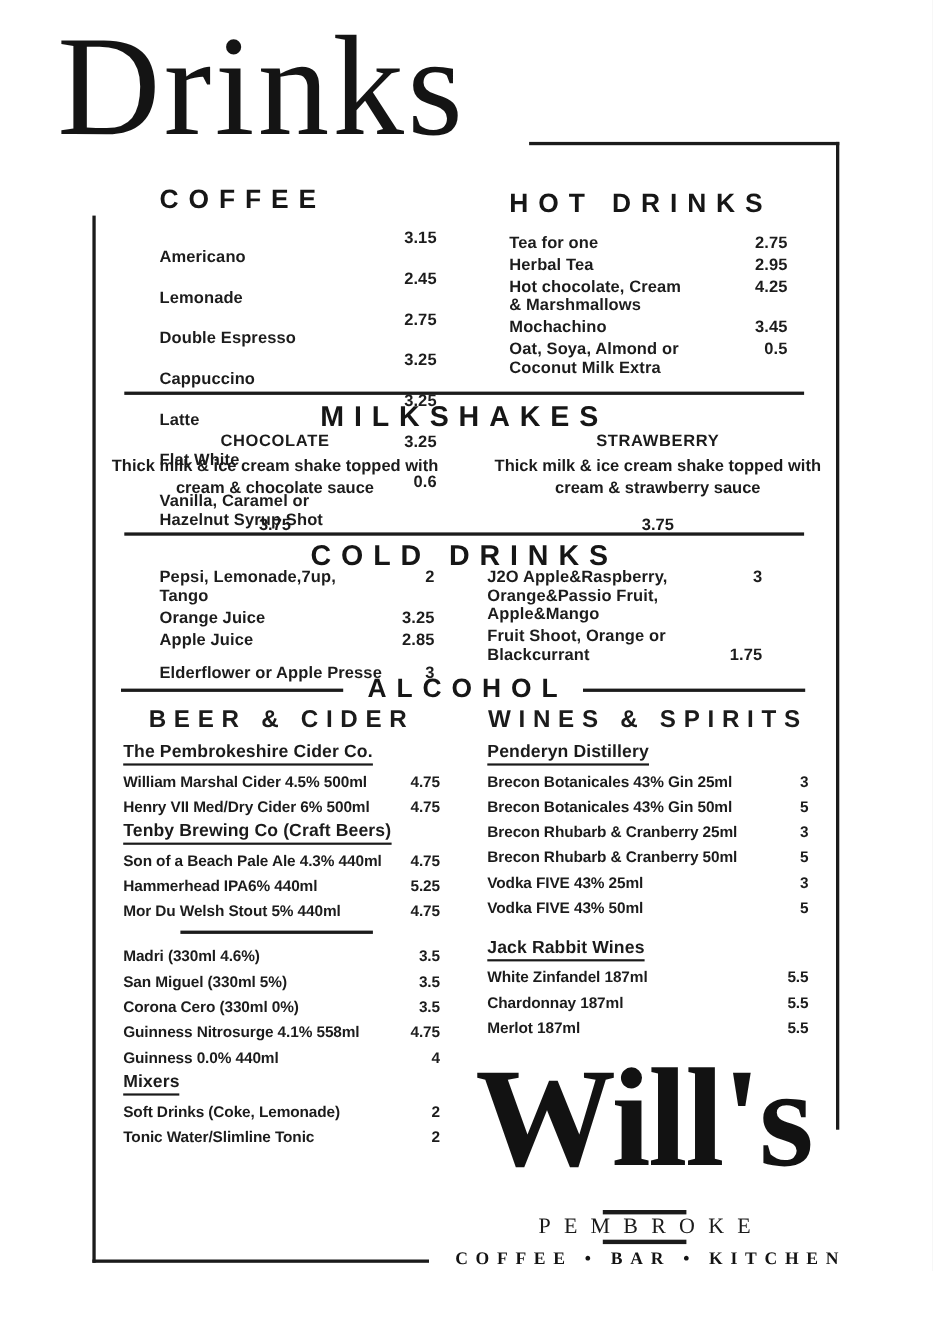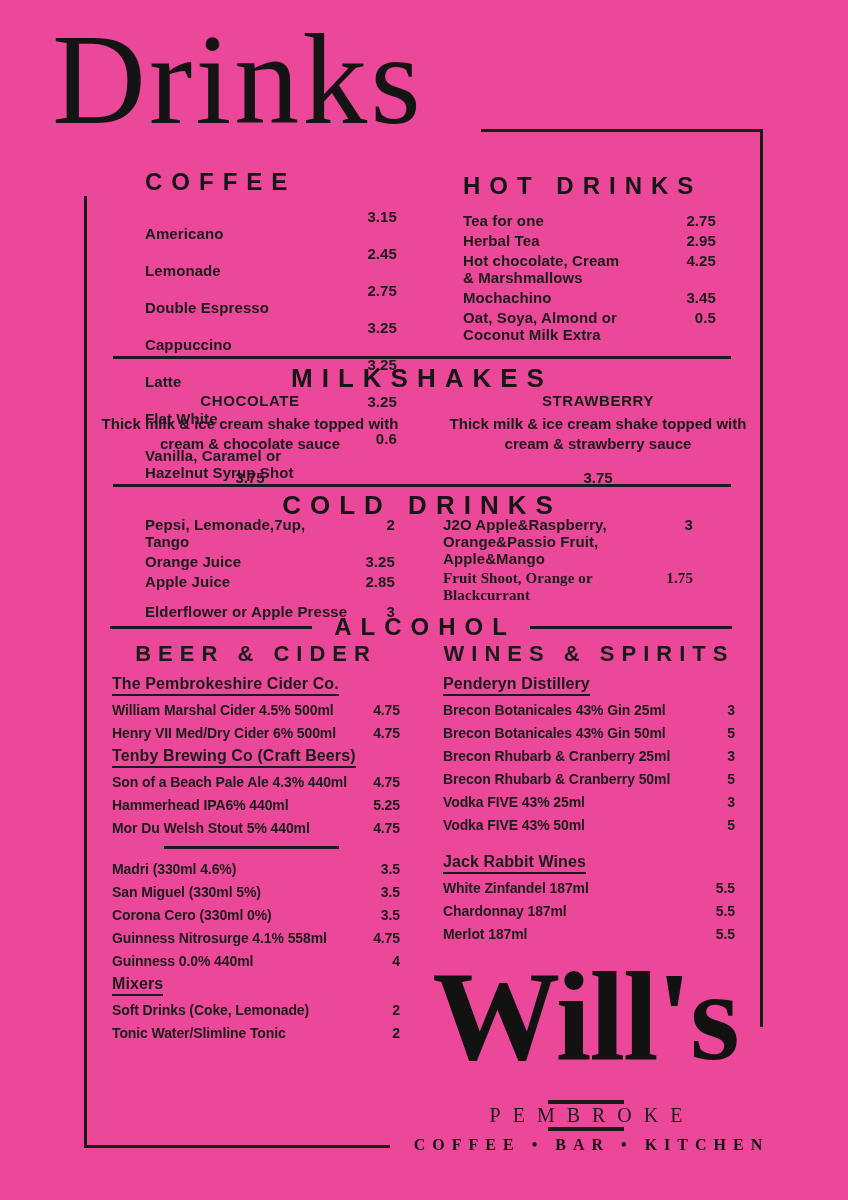--- a/index.html
+++ b/index.html
@@ -1,19 +1,19 @@
 <!DOCTYPE html>
 <html><head>
 <meta charset="utf-8">
 <style>
   * { margin:0; padding:0; box-sizing:border-box; }
   html,body { background:#e8e8e8; }
   .page {
     position:relative; width:848px; height:1200px; margin:0 auto;
-    background:#ec4899; overflow:hidden; color:#1b1b1b;
+    background:#ffffff; overflow:hidden; color:#1b1b1b;
     font-family:"Liberation Sans", sans-serif;
   }
   .abs { position:absolute; }
   .rule { position:absolute; background:#1b1b1b; }
 
   
   .title {
     position:absolute; left:52px; top:14px;
     font-family:"Liberation Serif", serif; font-weight:400;
     font-size:130px; line-height:1.0; letter-spacing:3px; color:#141414;
@@ -28,21 +28,21 @@
 
   
   .rows { }
   .item-row {
     display:flex; justify-content:space-between; align-items:flex-start;
     font-weight:600; font-size:15px; line-height:17px; letter-spacing:.1px;
     margin-bottom:3px; color:#1c1c1c;
   }
   .item-row .nm { display:block; }
   .item-row .pr { white-space:nowrap; padding-left:6px; min-width:36px; text-align:right; }
-  .row-center { align-items:flex-start;font-family:Liberation Serif, serif; }
+  .row-center { align-items:flex-end; }
 
   .coffee-col .nm { max-width:180px;margin-top:17px; }
   .hot-col .nm    { max-width:168px; }
   .coldL-col .nm  { max-width:205px; }
   .coldR-col .nm  { max-width:190px; }
 
   
   .shake-col { width:300px; text-align:center; font-weight:600; }
   .shake-name { font-weight:700; font-size:15px; letter-spacing:.6px; margin-bottom:5px; }
   .shake-desc { font-size:15px; line-height:20px; }

